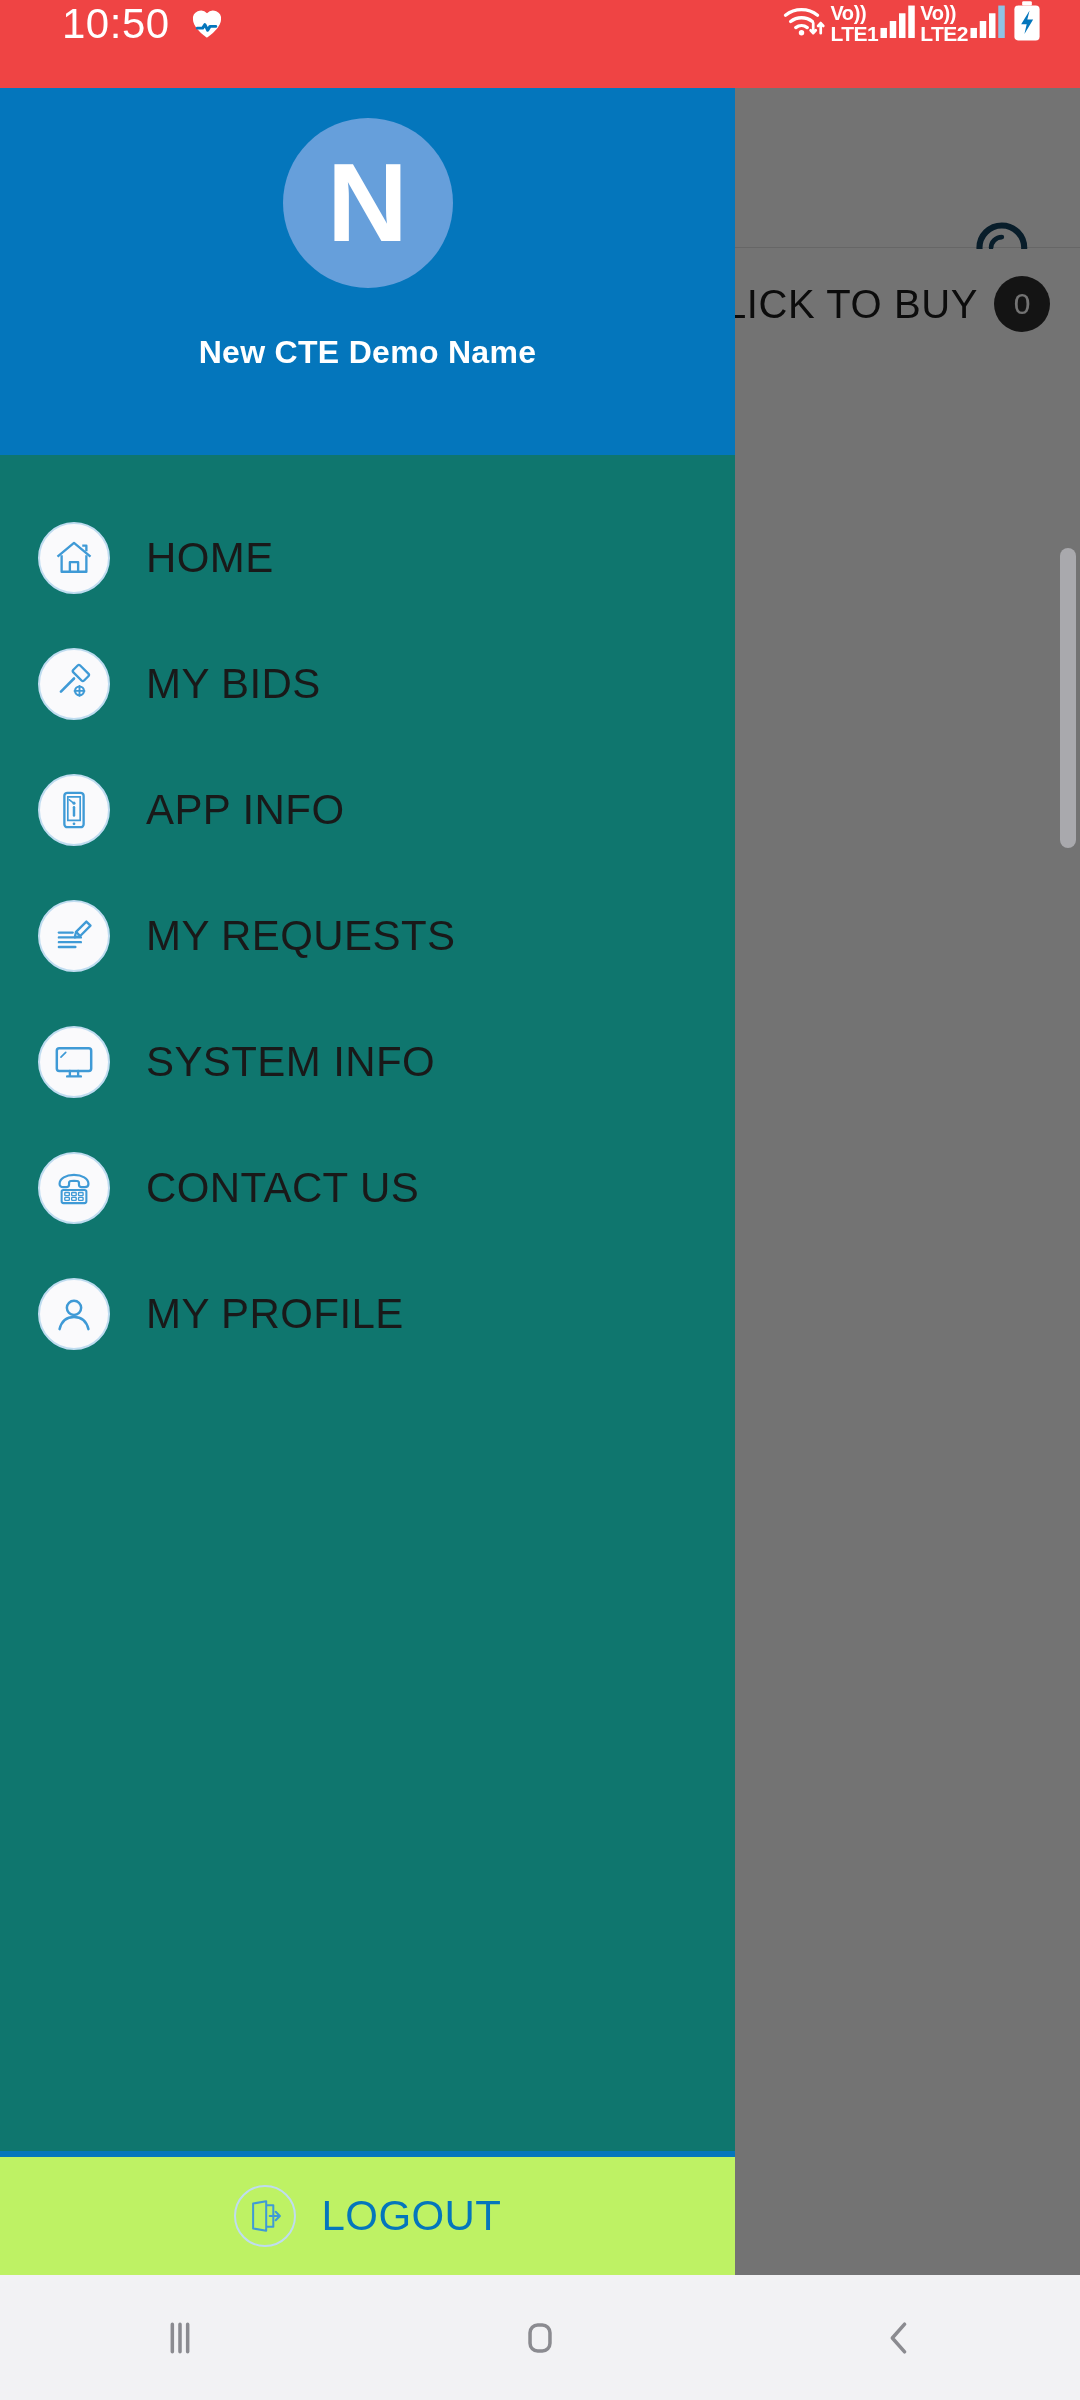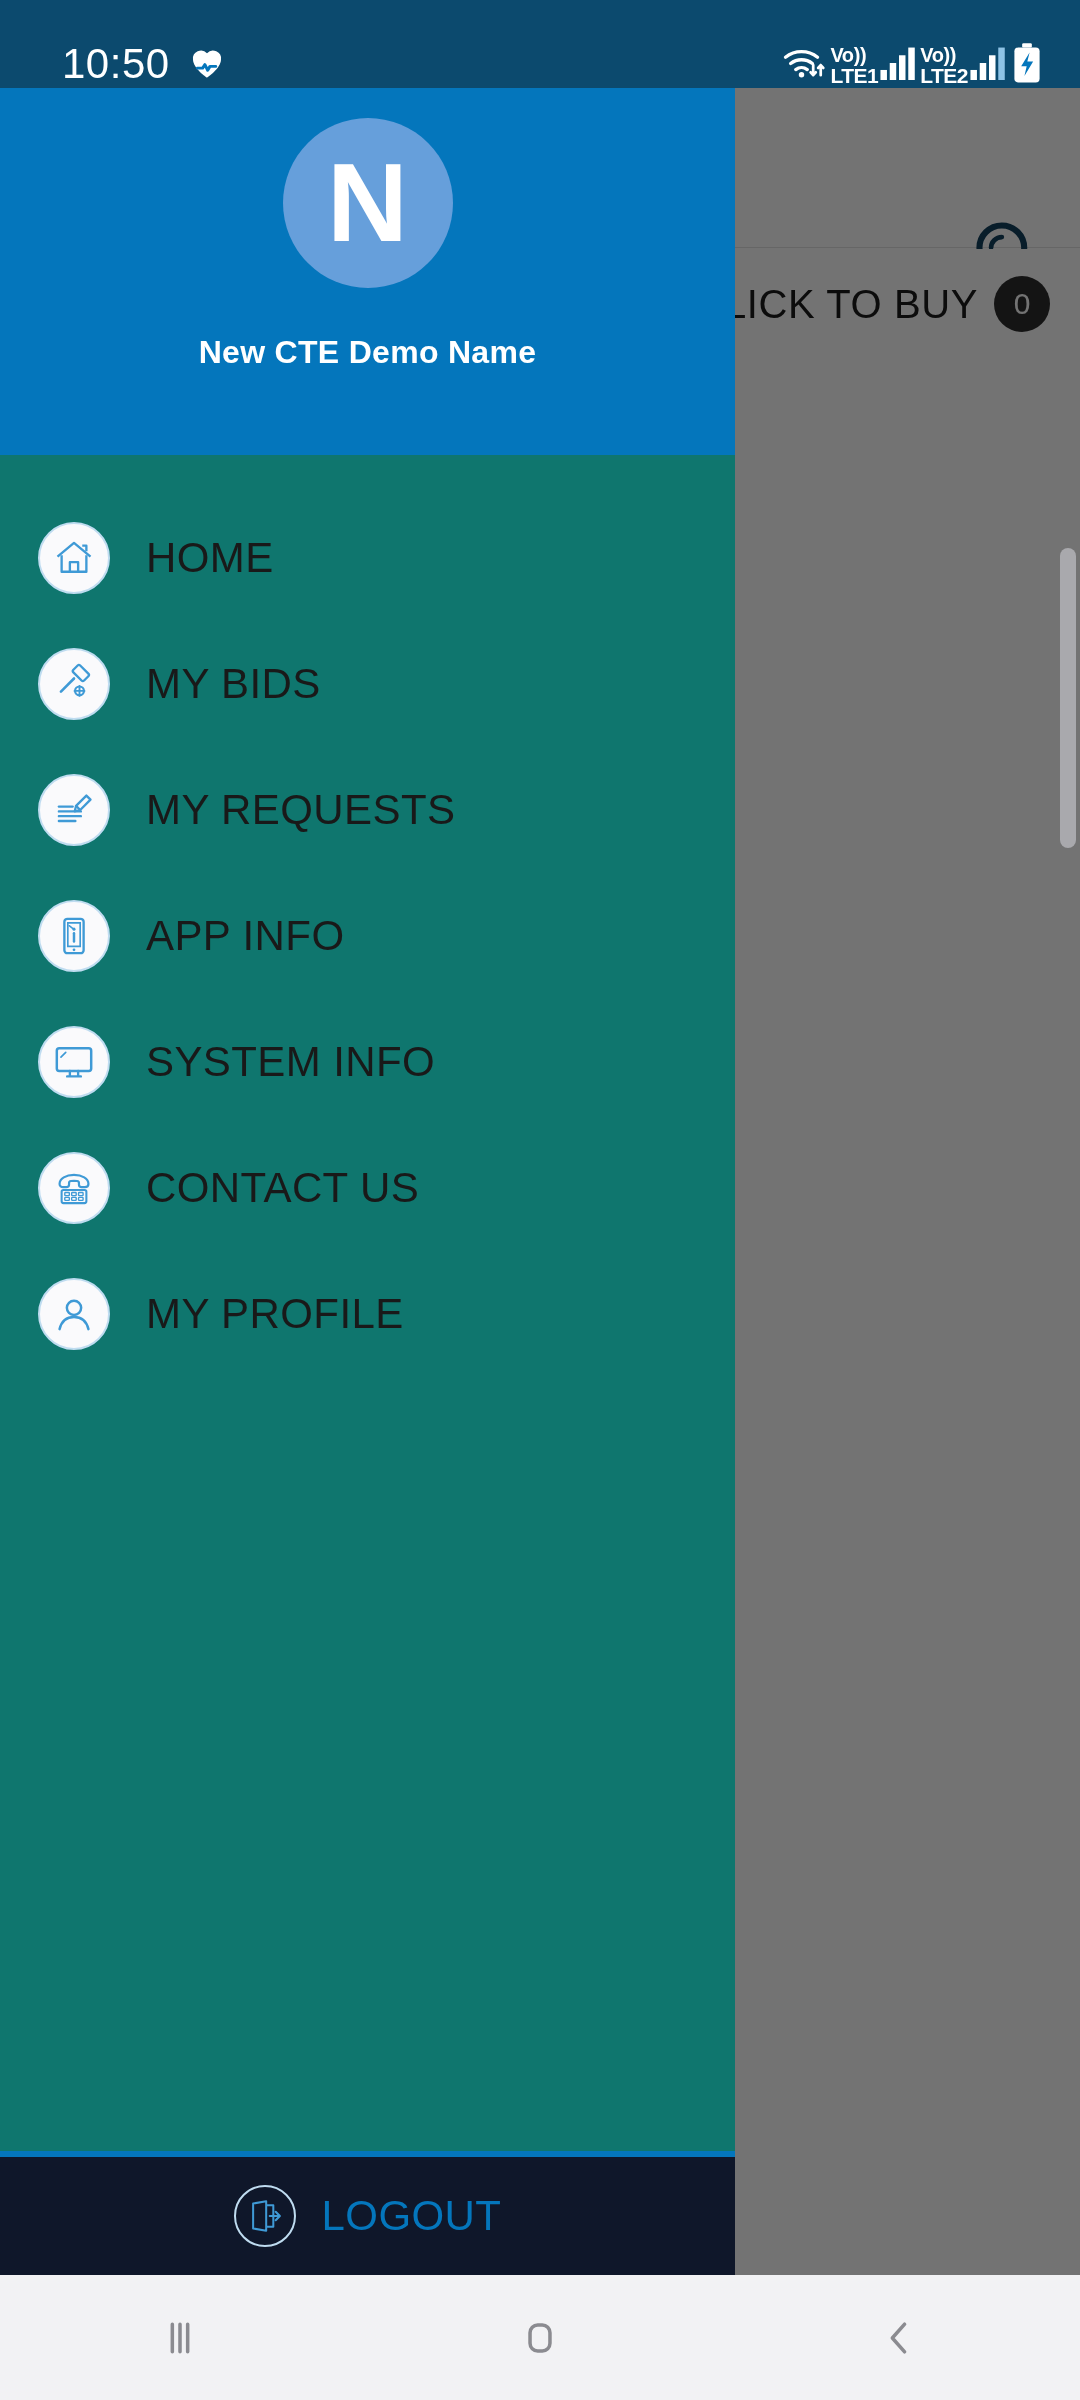--- a/index.html
+++ b/index.html
@@ -109,23 +109,23 @@
     border-radius: 8px;
     background: #a9a9ad;
   }
 
   
   #statusbar {
     position: absolute;
     left: 0; top: 0;
     width: 1080px;
     height: 88px;
-    background: #0c4a6e;
-    display: flex;
-    align-items: flex-end;
+    background: #ef4444;
+    display: flex;
+    align-items: flex-start;
     justify-content: space-between;
     padding: 0 36px 0 62px;
     z-index: 40;
   }
 
   #status-left {
     display: flex;
     align-items: center;
     gap: 16px;
   }
@@ -248,21 +248,21 @@
     background: #0476bc;
     width: 735px;
   }
 
   #drawer-logout {
     flex: 0 0 auto;
     height: 118px;
     display: flex;
     align-items: center;
     justify-content: center;
-    background: #0f172a;
+    background: #bef264;
     cursor: pointer;
   }
 
   #logout-icon {
     width: 62px;
     height: 62px;
     border-radius: 50%;
     border: 2px solid #bfdcf0;
     display: flex;
     align-items: center;
@@ -358,41 +358,41 @@
             <circle cx="20" cy="21" r="3.2" fill="none" stroke="#3f9ad6" stroke-width="1.6"></circle>
             <path d="M20 17.4v7.2M16.4 21h7.2" stroke="#3f9ad6" stroke-width="1.4" stroke-linecap="round"></path>
           </svg>
         </span>
         <span class="menu-label">MY BIDS</span>
       </div>
 
       <div class="menu-item">
         <span class="menu-icon">
           <svg width="44" height="44" viewBox="0 0 32 32">
-            <path d="M5 17h16M5 20.5h16M5 24h12" stroke="#3f9ad6" stroke-width="1.7" stroke-linecap="round"></path>
-            <path d="M5 13.5h10" stroke="#3f9ad6" stroke-width="1.7" stroke-linecap="round"></path>
-            <path d="M17.5 13 25 5.5l3 3L20.5 16z" fill="none" stroke="#3f9ad6" stroke-width="1.7" stroke-linejoin="round"></path>
-            <path d="M17.5 13 16.5 17l4-1" fill="none" stroke="#3f9ad6" stroke-width="1.6" stroke-linejoin="round"></path>
-          </svg>
-        </span>
-        <span class="menu-label">MY REQUESTS</span>
-      </div>
-
-      <div class="menu-item">
-        <span class="menu-icon">
-          <svg width="44" height="44" viewBox="0 0 32 32">
             <rect x="9" y="3.5" width="14" height="25" rx="2.2" fill="none" stroke="#3f9ad6" stroke-width="1.7"></rect>
             <path d="M11.5 6.5h9v17h-9z" fill="none" stroke="#3f9ad6" stroke-width="1.2"></path>
             <circle cx="16" cy="26" r="1" fill="#3f9ad6"></circle>
             <path d="M16 14v6" stroke="#3f9ad6" stroke-width="1.8" stroke-linecap="round"></path>
             <circle cx="16" cy="11" r="1.1" fill="#3f9ad6"></circle>
             <path d="M12.5 8.5 15 10.5" stroke="#3f9ad6" stroke-width="1.1" stroke-linecap="round"></path>
           </svg>
         </span>
         <span class="menu-label">APP INFO</span>
+      </div>
+
+      <div class="menu-item">
+        <span class="menu-icon">
+          <svg width="44" height="44" viewBox="0 0 32 32">
+            <path d="M5 17h16M5 20.5h16M5 24h12" stroke="#3f9ad6" stroke-width="1.7" stroke-linecap="round"></path>
+            <path d="M5 13.5h10" stroke="#3f9ad6" stroke-width="1.7" stroke-linecap="round"></path>
+            <path d="M17.5 13 25 5.5l3 3L20.5 16z" fill="none" stroke="#3f9ad6" stroke-width="1.7" stroke-linejoin="round"></path>
+            <path d="M17.5 13 16.5 17l4-1" fill="none" stroke="#3f9ad6" stroke-width="1.6" stroke-linejoin="round"></path>
+          </svg>
+        </span>
+        <span class="menu-label">MY REQUESTS</span>
       </div>
 
       <div class="menu-item">
         <span class="menu-icon">
           <svg width="44" height="44" viewBox="0 0 32 32">
             <rect x="3.5" y="6" width="25" height="16.5" rx="1.8" fill="none" stroke="#3f9ad6" stroke-width="1.8"></rect>
             <path d="M13 22.5v3.5M19 22.5v3.5M11 26.5h10" stroke="#3f9ad6" stroke-width="1.7" stroke-linecap="round"></path>
             <path d="M6.5 12.5 10 9" stroke="#3f9ad6" stroke-width="1.2" stroke-linecap="round"></path>
           </svg>
         </span>

